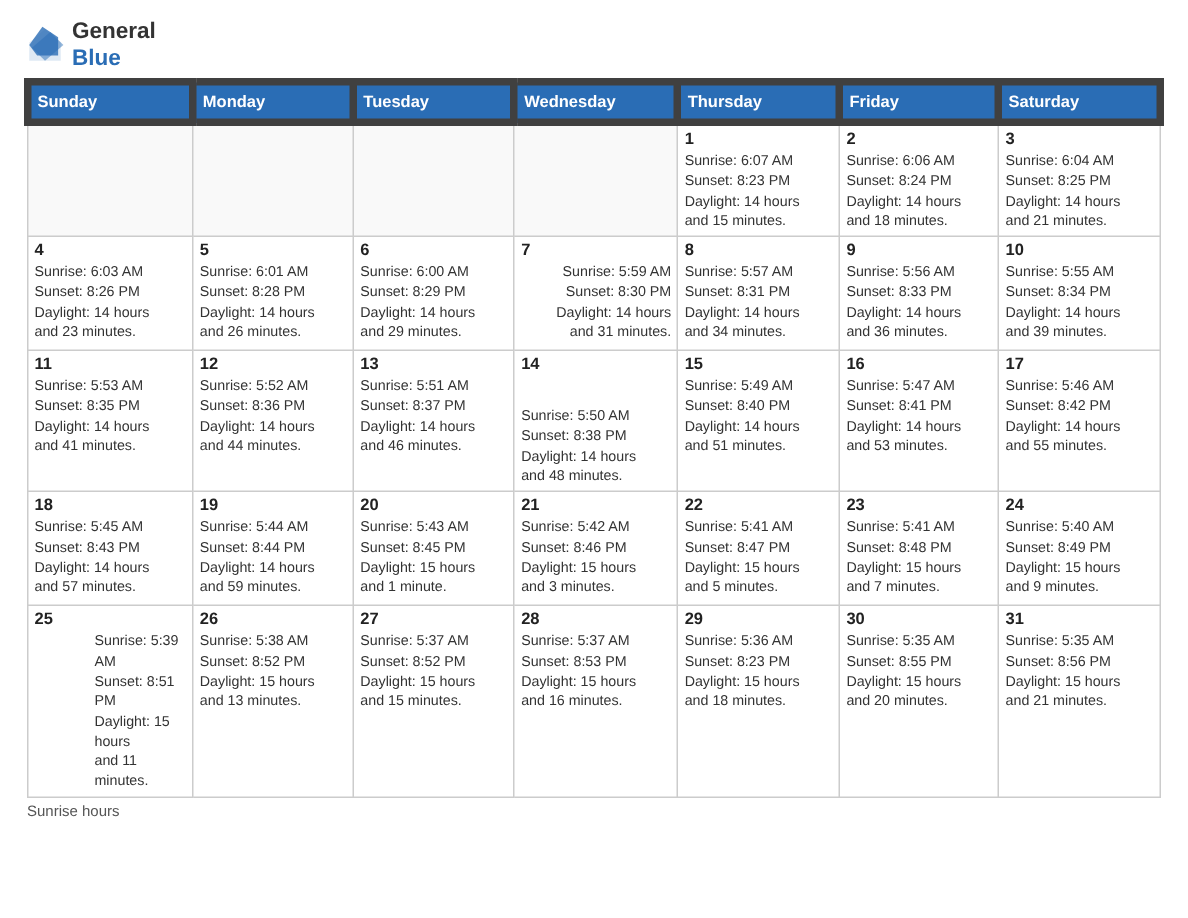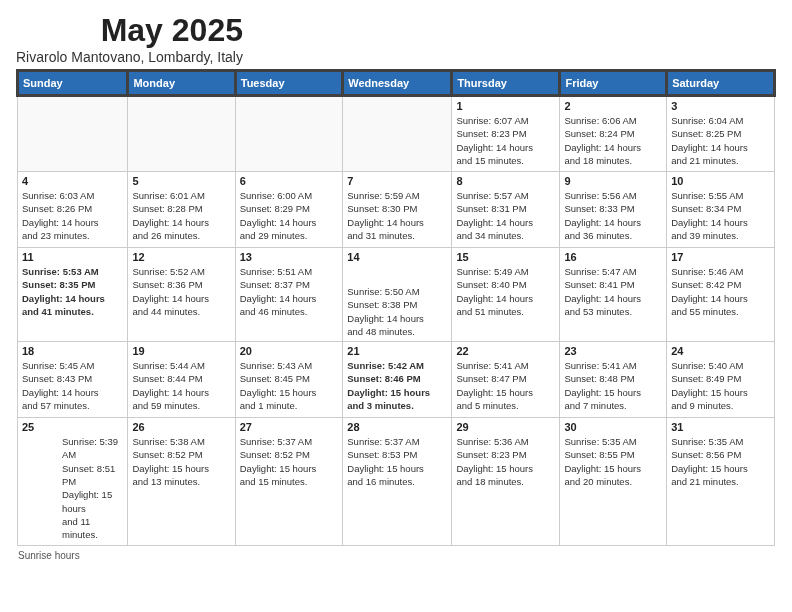--- a/index.html
+++ b/index.html
@@ -45,21 +45,21 @@
       width: 100%;
       border-collapse: collapse;
       font-size: 10px;
     }
     .calendar-table th {
       background-color: #2a6db5;
       color: #fff;
       padding: 5px 4px;
       text-align: left;
       font-size: 11px;
-      border: 3px solid #404040;
+      border: 5px solid #404040;
     }
     .calendar-table td {
       border: 1px solid #ccc;
       padding: 3px 4px;
       vertical-align: top;
       background: #fff;
       height: 76px;
       width: 113px;
     }
     .calendar-table td.empty {
@@ -83,23 +83,31 @@
       margin-top: 4px;
       text-align: left;
       padding-left: 2px;
     }
   </style>
 </head>
 <body>
 
 <div class="container">
   <div class="header-row">
-    <div class="title-block">
-      <div class="month-title">May 2025</div>
-      <div class="location-title">Rivarolo Mantovano, Lombardy, Italy</div>
+    <div class="logo">
+      <svg class="logo-icon" viewBox="0 0 32 32">
+        <rect x="0" y="0" width="32" height="32" fill="white"></rect>
+        <polygon points="16,4 28,14 28,28 4,28 4,14" fill="#2a6db5" opacity="0.15"></polygon>
+        <polygon points="20,6 30,16 16,28 6,18" fill="#2a6db5" opacity="0.5"></polygon>
+        <polygon points="14,2 26,10 26,24 10,24 4,16" fill="#2a6db5" opacity="0.8"></polygon>
+      </svg>
+      <div>
+        <span style="font-size:15px;font-weight:bold;color:#333;">General</span><br>
+        <span style="font-size:15px;font-weight:bold;color:#2a6db5;">Blue</span>
+      </div>
     </div>
   </div>
 
   <table class="calendar-table">
     <thead>
       <tr>
       <th>Sunday</th>
           <th>Monday</th>
           <th>Tuesday</th>
           <th>Wednesday</th>
@@ -153,21 +161,21 @@
           </td>
           <td>
             <span class="day-number">6</span>
             <div class="day-info" style="white-space: pre-line;">Sunrise: 6:00 AM
 Sunset: 8:29 PM
 Daylight: 14 hours
 and 29 minutes.</div>
           </td>
           <td>
             <span class="day-number">7</span>
-            <div class="day-info" style="white-space: pre-line;">Sunrise: 5:59 AM
+            <div class="day-info" style="white-space: pre-line; text-align: right;">Sunrise: 5:59 AM
 Sunset: 8:30 PM
 Daylight: 14 hours
 and 31 minutes.</div>
           </td>
           <td>
             <span class="day-number">8</span>
             <div class="day-info" style="white-space: pre-line;">Sunrise: 5:57 AM
 Sunset: 8:31 PM
 Daylight: 14 hours
 and 34 minutes.</div>
@@ -183,21 +191,21 @@
             <span class="day-number">10</span>
             <div class="day-info" style="white-space: pre-line;">Sunrise: 5:55 AM
 Sunset: 8:34 PM
 Daylight: 14 hours
 and 39 minutes.</div>
           </td>
         </tr>
         <tr>
           <td>
             <span class="day-number">11</span>
-            <div class="day-info" style="white-space: pre-line; font-weight: bold;">Sunrise: 5:53 AM
+            <div class="day-info" style="white-space: pre-line;">Sunrise: 5:53 AM
 Sunset: 8:35 PM
 Daylight: 14 hours
 and 41 minutes.</div>
           </td>
           <td>
             <span class="day-number">12</span>
             <div class="day-info" style="white-space: pre-line;">Sunrise: 5:52 AM
 Sunset: 8:36 PM
 Daylight: 14 hours
 and 44 minutes.</div>
@@ -255,21 +263,21 @@
           </td>
           <td>
             <span class="day-number">20</span>
             <div class="day-info" style="white-space: pre-line;">Sunrise: 5:43 AM
 Sunset: 8:45 PM
 Daylight: 15 hours
 and 1 minute.</div>
           </td>
           <td>
             <span class="day-number">21</span>
-            <div class="day-info" style="white-space: pre-line; font-weight: bold;">Sunrise: 5:42 AM
+            <div class="day-info" style="white-space: pre-line;">Sunrise: 5:42 AM
 Sunset: 8:46 PM
 Daylight: 15 hours
 and 3 minutes.</div>
           </td>
           <td>
             <span class="day-number">22</span>
             <div class="day-info" style="white-space: pre-line;">Sunrise: 5:41 AM
 Sunset: 8:47 PM
 Daylight: 15 hours
 and 5 minutes.</div>

